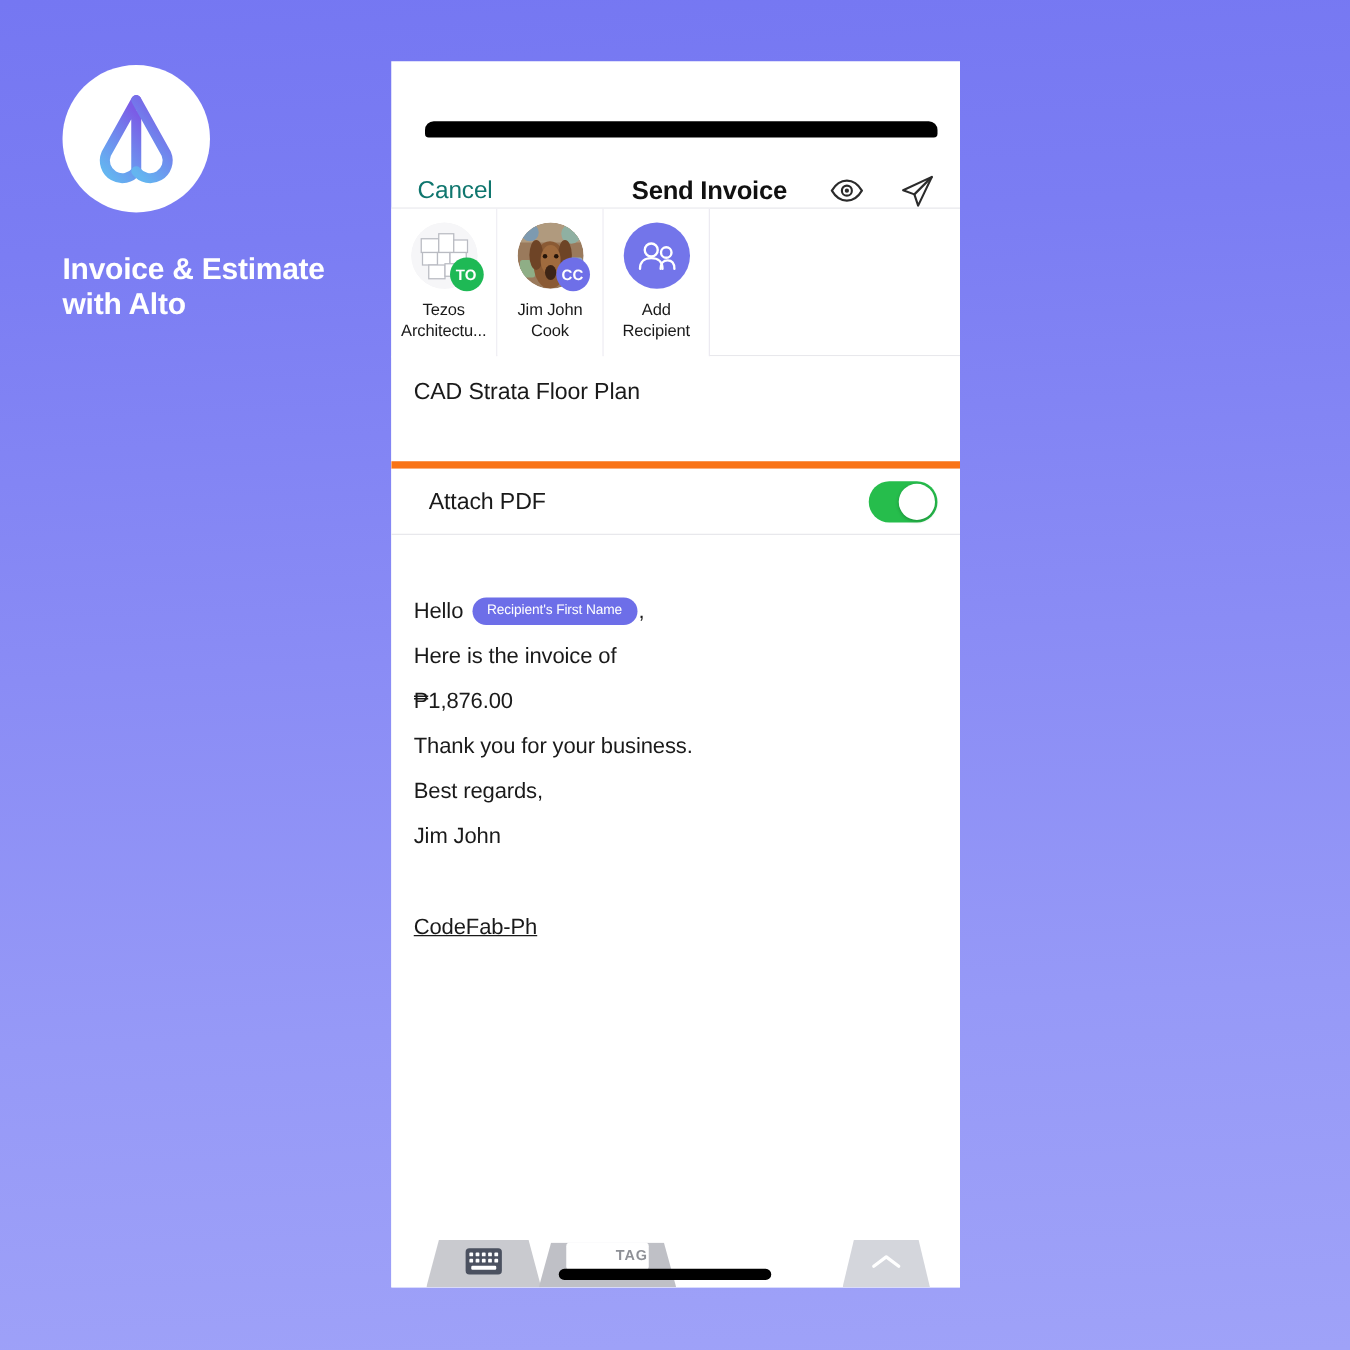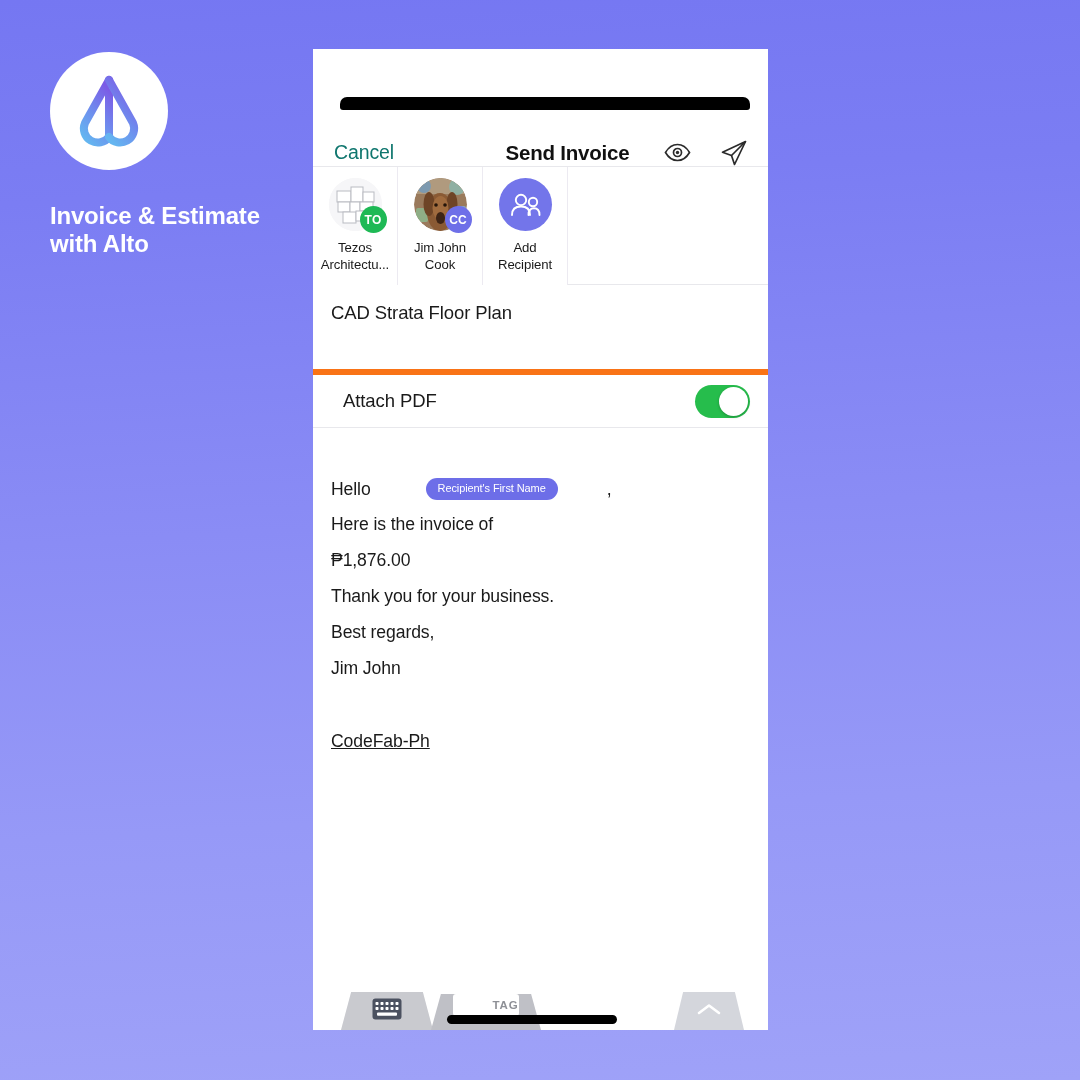--- a/index.html
+++ b/index.html
@@ -259,21 +259,21 @@
     padding: 0 18px;
   }
 
   .body-line {
     font-size: 17.6px;
     color: #1a1a1a;
     letter-spacing: -0.1px;
     line-height: 1.2;
   }
 
-  .line-hello { position: absolute; left: 18px; top: 50px; display: flex; align-items: flex-end; gap: 48px; }
+  .line-hello { position: absolute; left: 18px; top: 50px; display: flex; align-items: flex-start; }
   .line-intro { position: absolute; left: 18px; top: 86px; }
   .line-amount { position: absolute; left: 18px; top: 122px; }
   .line-thanks { position: absolute; left: 18px; top: 158px; }
   .line-regards { position: absolute; left: 18px; top: 194px; }
   .line-sender { position: absolute; left: 18px; top: 230px; }
   .line-company { position: absolute; left: 18px; top: 303px; text-decoration: underline; }
 
   .token-chip {
     display: inline-block;
     background: #6D6EE8;

